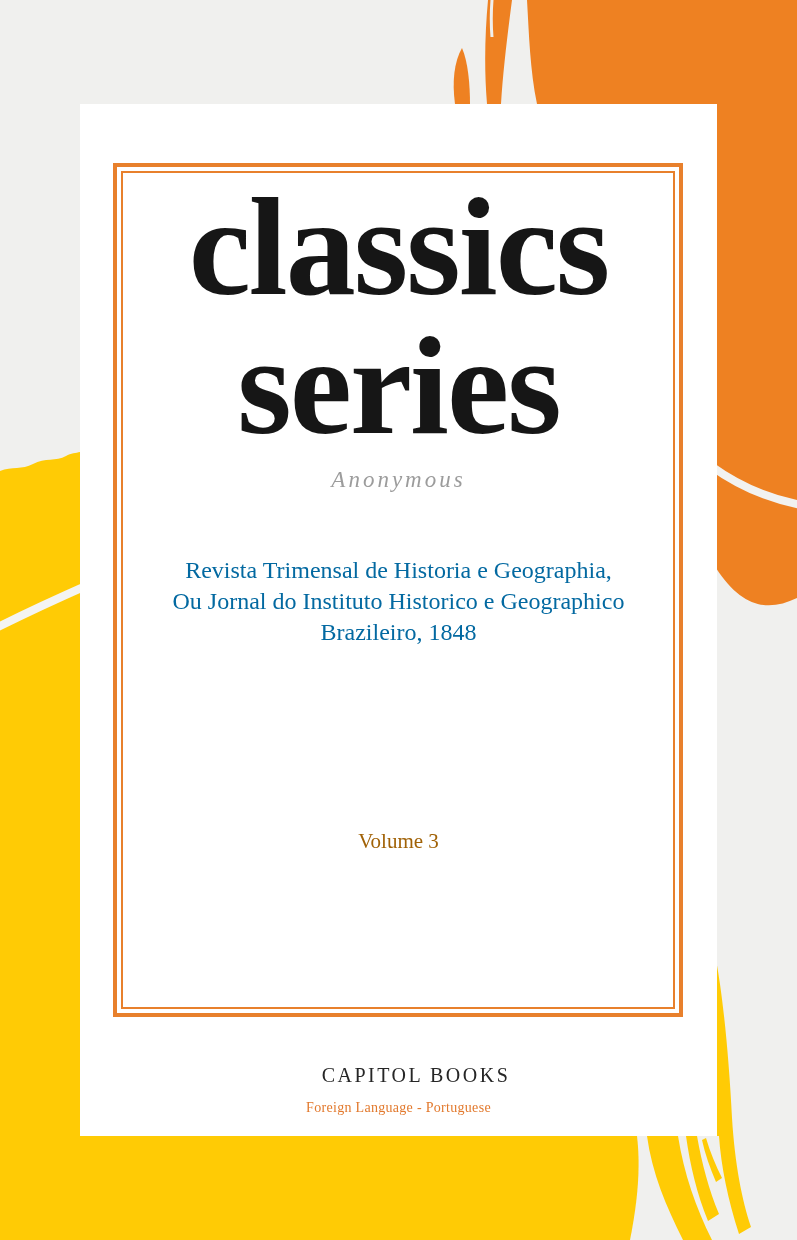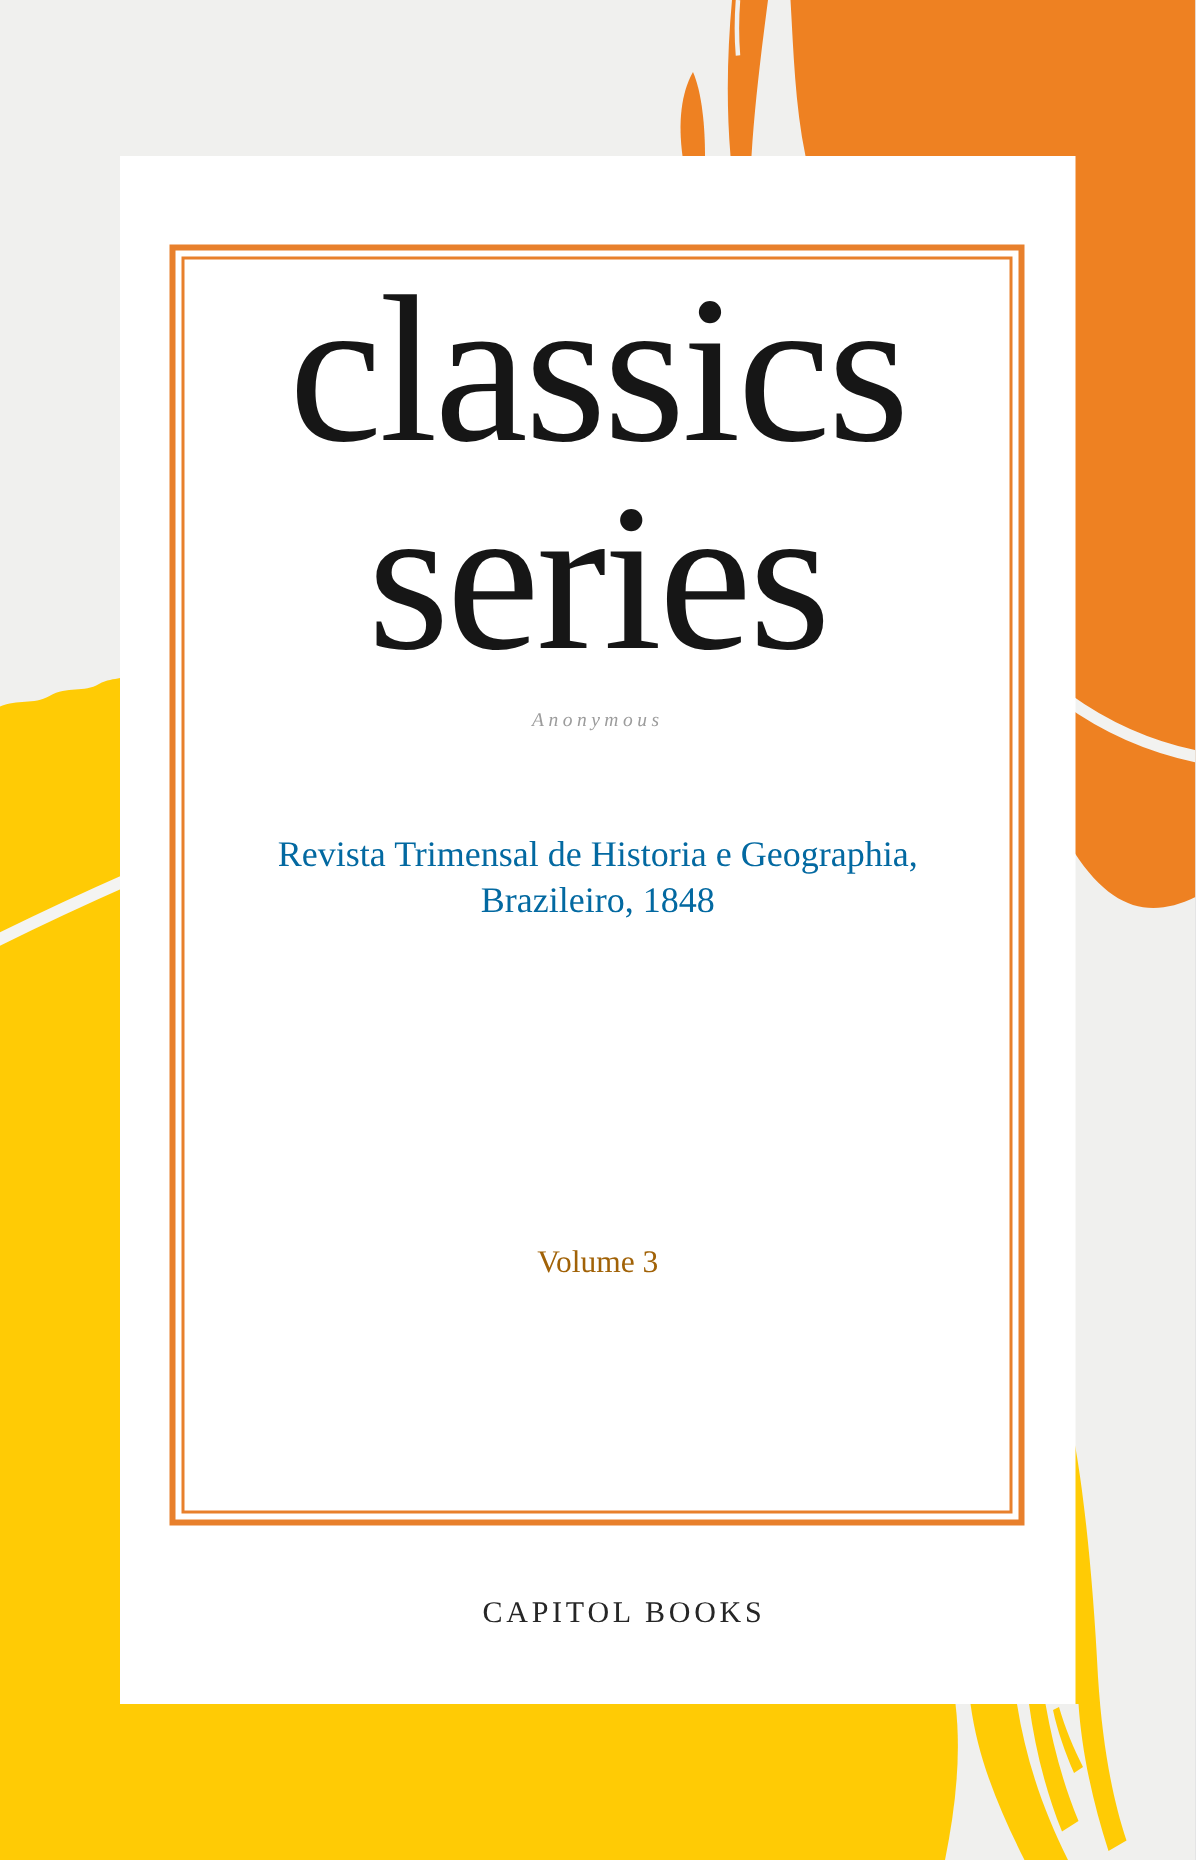--- a/index.html
+++ b/index.html
@@ -43,30 +43,30 @@
     border: 2px solid #E8802C;
   }
   .txt {
     position: absolute;
     left: 0;
     right: 0;
     text-align: center;
   }
   .series-title {
     top: 73px;
-    font-weight: normal;
+    font-weight: bold;
     font-size: 140px;
     line-height: 139px;
     letter-spacing: -2px;
     color: #161616;
   }
   .author {
     top: 366px;
     font-style: italic;
-    font-size: 13px;
+    font-size: 23px;
     line-height: 19px;
     letter-spacing: 3px;
     color: #9C9C9C;
   }
   .book-title {
     top: 451px;
     font-size: 24px;
     line-height: 31px;
     color: #0369a1;
   }
@@ -131,22 +131,24 @@
     <div class="frame-outer">
       <div class="frame-inner"></div>
     </div>
 
     <div class="txt series-title">classics series</div>
 
     <div class="txt author">Anonymous</div>
 
     <div class="txt book-title">
       <div>Revista Trimensal de Historia e Geographia,</div>
+      <div>Ou Jornal do Instituto Historico e Geographico</div>
       <div>Brazileiro, 1848</div>
     </div>
 
     <div class="txt volume">Volume 3</div>
 
     <div class="txt publisher">CAPITOL BOOKS</div>
 
+    <div class="txt category">Foreign Language - Portuguese</div>
   </div>
 
 </div>
 
 </body></html>

